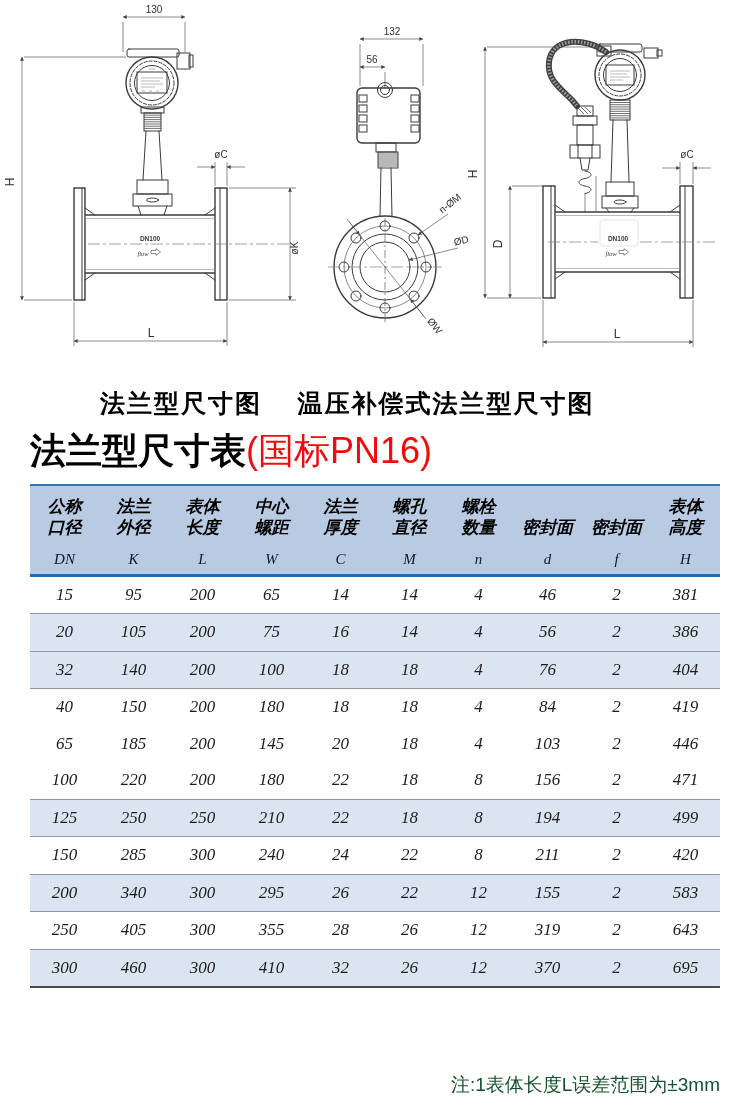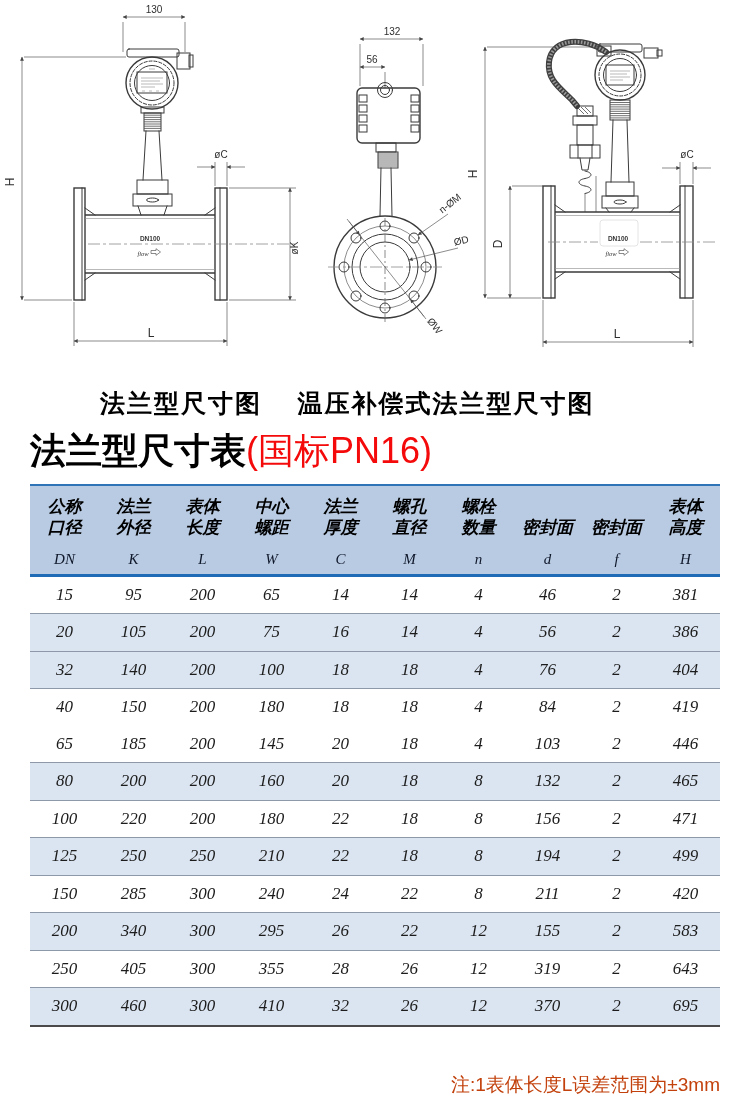--- a/index.html
+++ b/index.html
@@ -35,21 +35,21 @@
   thead tr{background:#b9cbe2;height:90px;}
   thead{border-top:2px solid #2f74b6;border-bottom:3px solid #1f6bb5;}
   th{vertical-align:bottom;padding:0 0 6px 0;font-weight:700;}
   .h-cn{font-size:17px;line-height:21px;color:#000;}
   .h-sym{font-family:"Liberation Serif",serif;font-weight:400;font-size:15px;line-height:18px;margin-top:12px;color:#0f172a;}
   tbody td{height:34.5px;text-align:center;vertical-align:middle;
     font-family:"Liberation Serif",serif;font-size:17px;color:#1c1c1c;}
   tbody tr.stripe{background:#dbe5f1;border-top:1px solid #8d99a8;border-bottom:1px solid #8d99a8;}
   tbody tr:last-child{border-bottom:2px solid #4a4a4a;}
   
-  .note{position:absolute;right:30px;top:1072px;font-size:19px;color:#c2410c;}
+  .note{position:absolute;right:30px;top:1072px;font-size:19px;color:#14532d;}
 </style>
 </head>
 <body>
 
 <svg class="drawings" width="750" height="362" viewBox="0 0 750 362">
   <defs>
     <marker id="ar" viewBox="0 0 10 10" refX="9.5" refY="5" markerWidth="8" markerHeight="5.5" orient="auto-start-reverse">
       <path d="M0 0 L10 5 L0 10 z" fill="#444"></path>
     </marker>
   </defs>
@@ -340,32 +340,20 @@
           <td>185</td>
           <td>200</td>
           <td>145</td>
           <td>20</td>
           <td>18</td>
           <td>4</td>
           <td>103</td>
           <td>2</td>
           <td>446</td>
         </tr>
-        <tr class="stripe">
-          <td>80</td>
-          <td>200</td>
-          <td>200</td>
-          <td>160</td>
-          <td>20</td>
-          <td>18</td>
-          <td>8</td>
-          <td>132</td>
-          <td>2</td>
-          <td>465</td>
-        </tr>
         <tr>
           <td>100</td>
           <td>220</td>
           <td>200</td>
           <td>180</td>
           <td>22</td>
           <td>18</td>
           <td>8</td>
           <td>156</td>
           <td>2</td>

